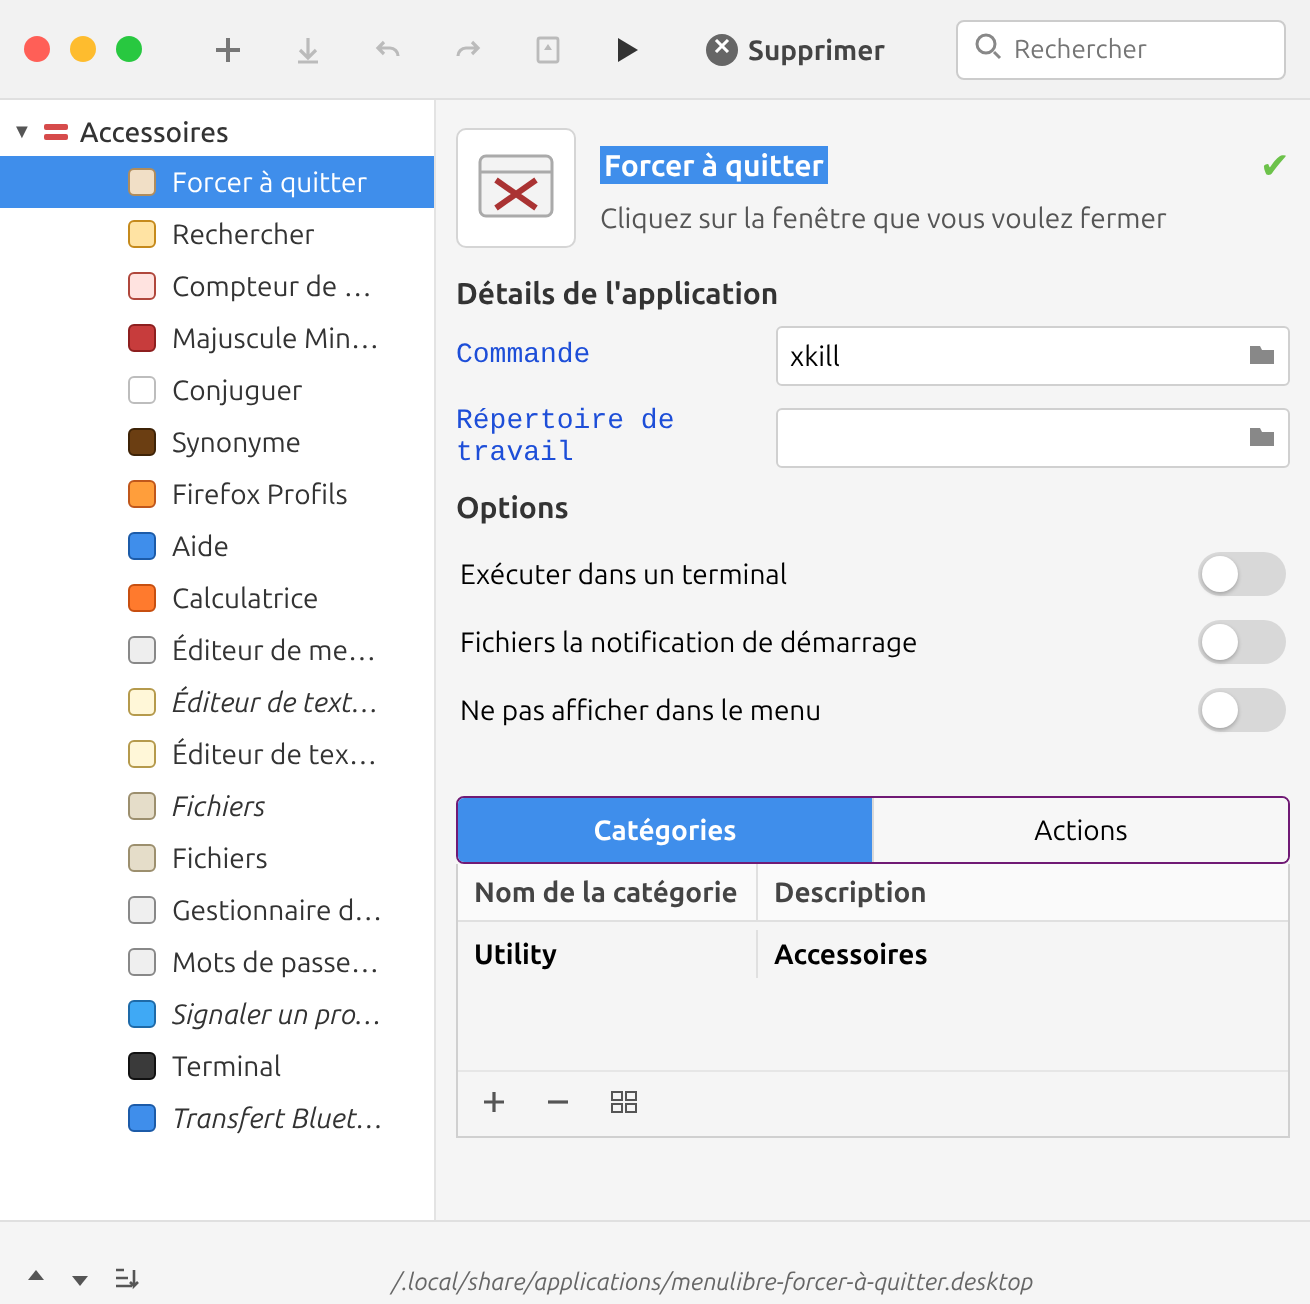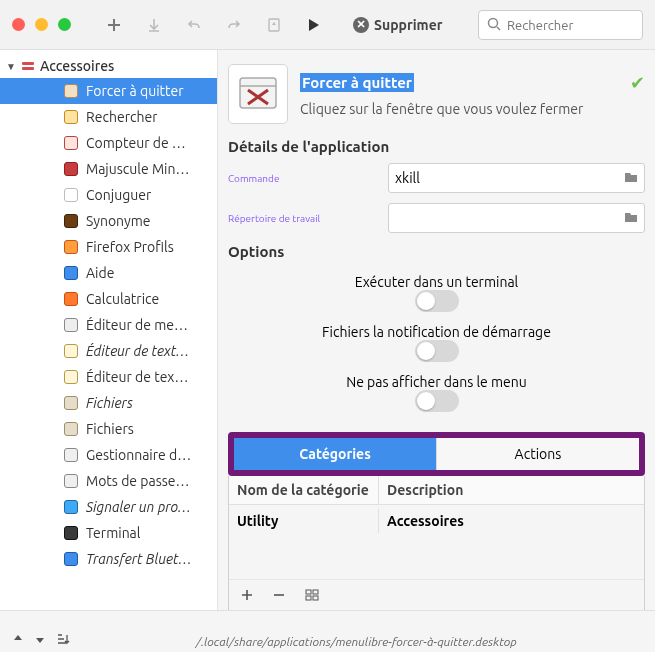--- a/index.html
+++ b/index.html
@@ -36,30 +36,30 @@
 .header-row { display: flex; gap: 12px; margin-bottom: 14px; }
 .app-icon-btn { width: 60px; height: 60px; border: 1px solid #d5d5d5; border-radius: 5px; background: #fff; display: flex; align-items: center; justify-content: center; cursor: pointer; padding: 6px; }
 .hdr-texts { flex: 1; display: flex; flex-direction: column; justify-content: center; gap: 8px; }
 .name-row { display: flex; align-items: center; }
 .app-name { display: inline-block; background: #3f8eeb; color: #fff; font-size: 15px; font-weight: 600; padding: 1px 2px; }
 .confirm-icon { margin-left: auto; color: #6cc24a; font-size: 18px; }
 .app-comment { color: #555; font-size: 14px; }
 
 .section-title { font-weight: 700; font-size: 15px; color: #333; margin: 8px 0 8px 0; }
 .form-row { display: flex; align-items: center; margin-bottom: 10px; }
-.form-label { width: 160px; font-size: 10px; color: #8b5cf6; }
+.form-label { width: 160px; font-size: 14px; color: #1d4ed8; font-family: Liberation Mono, monospace; }
 .form-input-wrap { flex: 1; display: flex; align-items: center; background: #fff; border: 1px solid #d0d0d0; border-radius: 3px; height: 30px; padding: 0 6px; }
 .form-input-wrap input { border: none; outline: none; flex: 1; font-size: 14px; background: transparent; }
 .form-input-wrap .trail-icon { color: #888; font-size: 12px; cursor: pointer; }
 
-.toggle-row { display: flex; align-items: center; justify-content: space-between; padding: 6px 2px; font-size: 14px; flex-direction: column; }
+.toggle-row { display: flex; align-items: center; justify-content: space-between; padding: 6px 2px; font-size: 14px; }
 .switch { width: 44px; height: 22px; border-radius: 11px; background: #d8d8d8; position: relative; cursor: pointer; }
 .switch::after { content:""; position:absolute; width:18px; height:18px; background:#fff; border-radius:50%; top:2px; left:2px; box-shadow: 0 1px 2px rgba(0,0,0,0.25);}
 
-.tabs { display: flex; border: 6px solid #701a75; border-radius: 4px; overflow: hidden; margin-top: 14px; }
+.tabs { display: flex; border: 1px solid #701a75; border-radius: 4px; overflow: hidden; margin-top: 26px; }
 .tab { flex: 1; text-align: center; padding: 8px 0; font-size: 14px; background: #f7f7f7; cursor: pointer; border-right: 1px solid #d9d9d9; }
 .tab:last-child { border-right: none; }
 .tab.active { background: #3f8eeb; color: #fff; font-weight: 600; }
 
 .cat-table { border: 1px solid #d0d0d0; border-top: none; font-weight: bold; }
 .cat-head { display: flex; background: #fafafa; border-bottom: 1px solid #e0e0e0; }
 .cat-head div { padding: 6px 8px; font-size: 14px; color: #444; }
 .cat-col1 { width: 150px; border-right: 1px solid #e0e0e0; }
 .cat-body { min-height: 70px; }
 .cat-row { display: flex; font-size: 14px; padding-top: 4px; }

